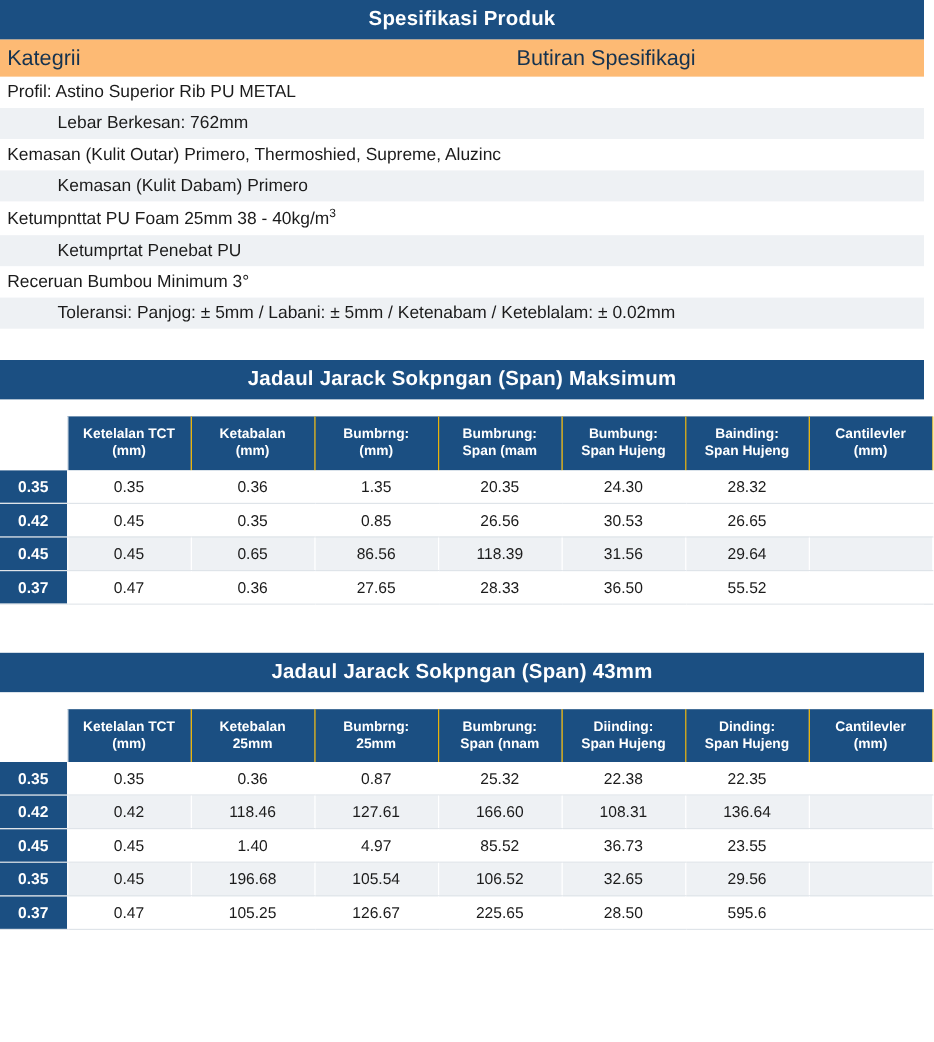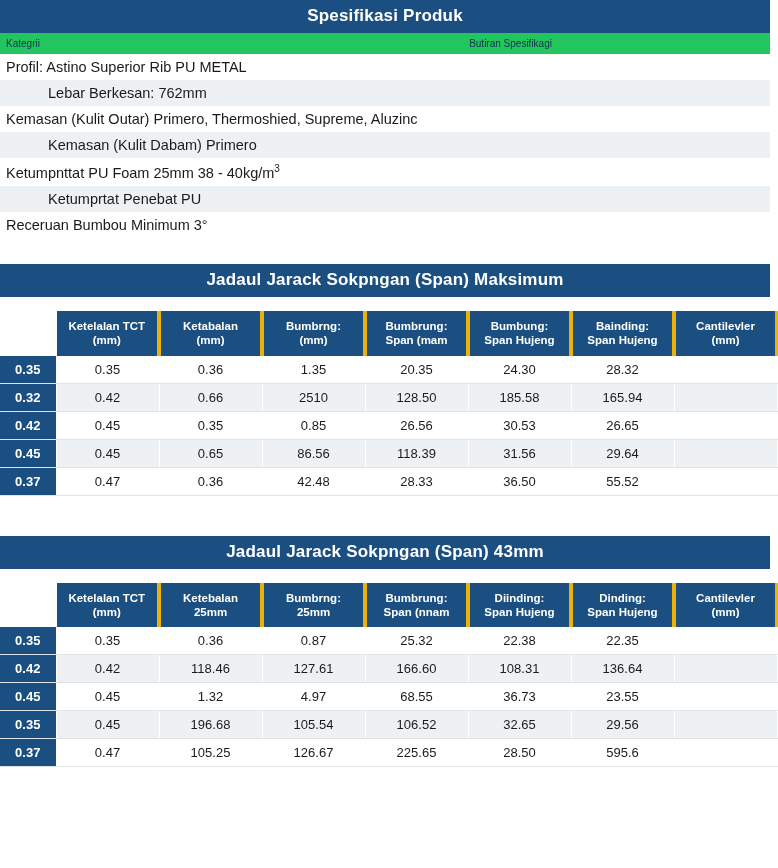--- a/index.html
+++ b/index.html
@@ -27,22 +27,22 @@
     font-weight: bold;
     padding: 6px 0 7px 0;
     letter-spacing: .2px;
   }
   
   .spec-table {
     width: 100%;
     border-collapse: collapse;
   }
   .spec-head td {
-    background: #22c55e;
-    font-size: 10px;
+    background: #fdba74;
+    font-size: 18px;
     padding: 5px 6px;
     color: #15324f;
   }
   .spec-head td.right {
     text-align: center;
     margin-top: 44px;
   }
   .spec-table tr.r-odd td { background: #ffffff; }
   .spec-table tr.r-even td { background: #eef1f4; padding-left: 48px; }
   .spec-table td.full {
@@ -66,21 +66,21 @@
     border-collapse: collapse;
     table-layout: fixed;
   }
   .span-table th {
     background: #1b4f82;
     color: #ffffff;
     font-size: 11.5px;
     font-weight: bold;
     line-height: 1.25;
     padding: 8px 2px;
-    border-right: 4px solid #eab308;
+    border-right: 1px solid #eab308;
     vertical-align: middle;
   }
   .span-table th.corner {
     background: #ffffff;
     border-right: 1px solid #ffffff;
   }
   .span-table td {
     font-size: 13px;
     text-align: center;
     padding: 6px 2px;
@@ -132,20 +132,23 @@
       <tr class="r-odd">
         <td class="full" colspan="2">
           <span>Ketumpnttat PU Foam 25mm 38 - 40kg/m<span class="sup">3</span></span>
         </td>
       </tr>
       <tr class="r-even">
         <td class="full" colspan="2">Ketumprtat Penebat PU</td>
       </tr>
       <tr class="r-odd">
         <td class="full" colspan="2">Receruan Bumbou Minimum 3°</td>
+      </tr>
+      <tr class="r-even">
+        <td class="full" colspan="2">Toleransi: Panjog: ± 5mm / Labani: ± 5mm / Ketenabam / Keteblalam: ± 0.02mm</td>
       </tr>
     </tbody>
   </table>
 
   <div class="gap"></div>
 
   <div class="section-title">Jadaul Jarack Sokpngan (Span) Maksimum</div>
   <div class="gap-sm"></div>
 
   <table class="span-table">
@@ -175,30 +178,20 @@
       <tr class="row-odd row-sep">
         <td class="rowhead">0.35</td>
         <td>0.35</td>
         <td>0.36</td>
         <td>1.35</td>
         <td>20.35</td>
         <td>24.30</td>
         <td>28.32</td>
         <td></td>
       </tr>
-      <tr class="row-even row-sep">
-        <td class="rowhead">0.32</td>
-        <td>0.42</td>
-        <td>0.66</td>
-        <td>2510</td>
-        <td>128.50</td>
-        <td>185.58</td>
-        <td>165.94</td>
-        <td></td>
-      </tr>
       <tr class="row-odd row-sep">
         <td class="rowhead">0.42</td>
         <td>0.45</td>
         <td>0.35</td>
         <td>0.85</td>
         <td>26.56</td>
         <td>30.53</td>
         <td>26.65</td>
         <td></td>
       </tr>
@@ -209,21 +202,21 @@
         <td>86.56</td>
         <td>118.39</td>
         <td>31.56</td>
         <td>29.64</td>
         <td></td>
       </tr>
       <tr class="row-odd row-sep">
         <td class="rowhead">0.37</td>
         <td>0.47</td>
         <td>0.36</td>
-        <td>42.48</td>
+        <td>27.65</td>
         <td>28.33</td>
         <td>36.50</td>
         <td>55.52</td>
         <td></td>
       </tr>
     </tbody>
   </table>
 
   <div class="gap"></div>
   <div class="gap-sm"></div>
@@ -271,23 +264,23 @@
         <td>118.46</td>
         <td>127.61</td>
         <td>166.60</td>
         <td>108.31</td>
         <td>136.64</td>
         <td></td>
       </tr>
       <tr class="row-odd row-sep">
         <td class="rowhead">0.45</td>
         <td>0.45</td>
-        <td>1.32</td>
+        <td>1.40</td>
         <td>4.97</td>
-        <td>68.55</td>
+        <td>85.52</td>
         <td>36.73</td>
         <td>23.55</td>
         <td></td>
       </tr>
       <tr class="row-even row-sep">
         <td class="rowhead">0.35</td>
         <td>0.45</td>
         <td>196.68</td>
         <td>105.54</td>
         <td>106.52</td>

